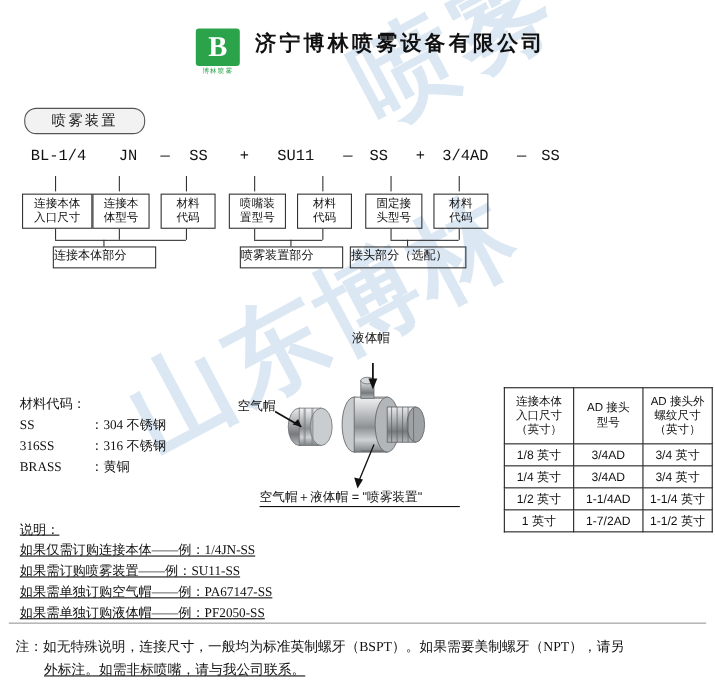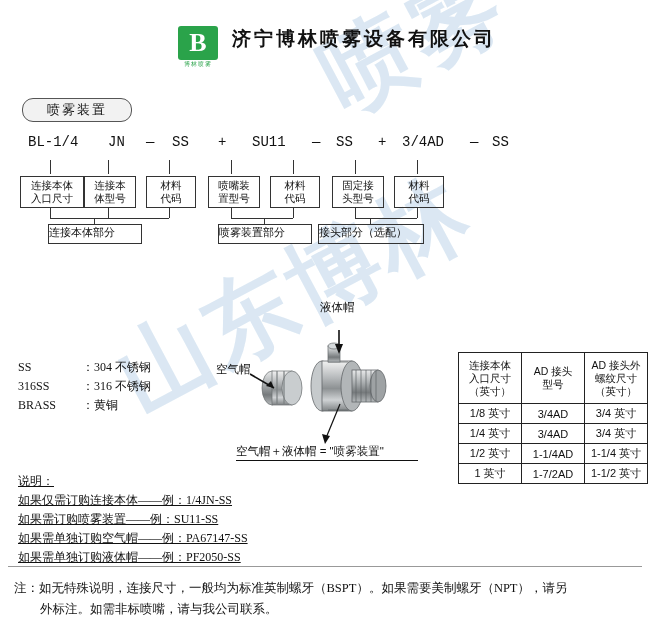--- a/index.html
+++ b/index.html
@@ -287,20 +287,21 @@
     <svg style="position:absolute;left:86px;top:100px;" width="60" height="46">
       <line x1="44" y1="4" x2="30" y2="38" stroke="#111" stroke-width="1.2"></line>
       <polygon points="29,44 26,34 34,36" fill="#111"></polygon>
     </svg>
   </div>
 
   <div class="caption">空气帽＋液体帽 = "喷雾装置"</div>
   <div class="cap-underline"></div>
 
   <div class="matblock">
+    <div>材料代码：</div>
     <div class="row">
       <span class="k">SS</span><span>：</span><span>304 不锈钢</span>
     </div>
     <div class="row">
       <span class="k">316SS</span><span>：</span><span>316 不锈钢</span>
     </div>
     <div class="row">
       <span class="k">BRASS</span><span>：</span><span>黄铜</span>
     </div>
   </div>
@@ -339,16 +340,16 @@
       <td>1 英寸</td>
       <td>1-7/2AD</td>
       <td>1-1/2 英寸</td>
     </tr>
   </tbody>
     </table>
 
   <div class="hr"></div>
   <div class="bottomnote">
     <div>注：如无特殊说明，连接尺寸，一般均为标准英制螺牙（BSPT）。如果需要美制螺牙（NPT），请另</div>
-    <div style="margin-left:26px;">外标注。如需非标喷嘴，请与我公司联系。</div>
+    <div style="margin-left:26px;text-decoration:underline;">外标注。如需非标喷嘴，请与我公司联系。</div>
   </div>
 
 </div>
 
 </body></html>

